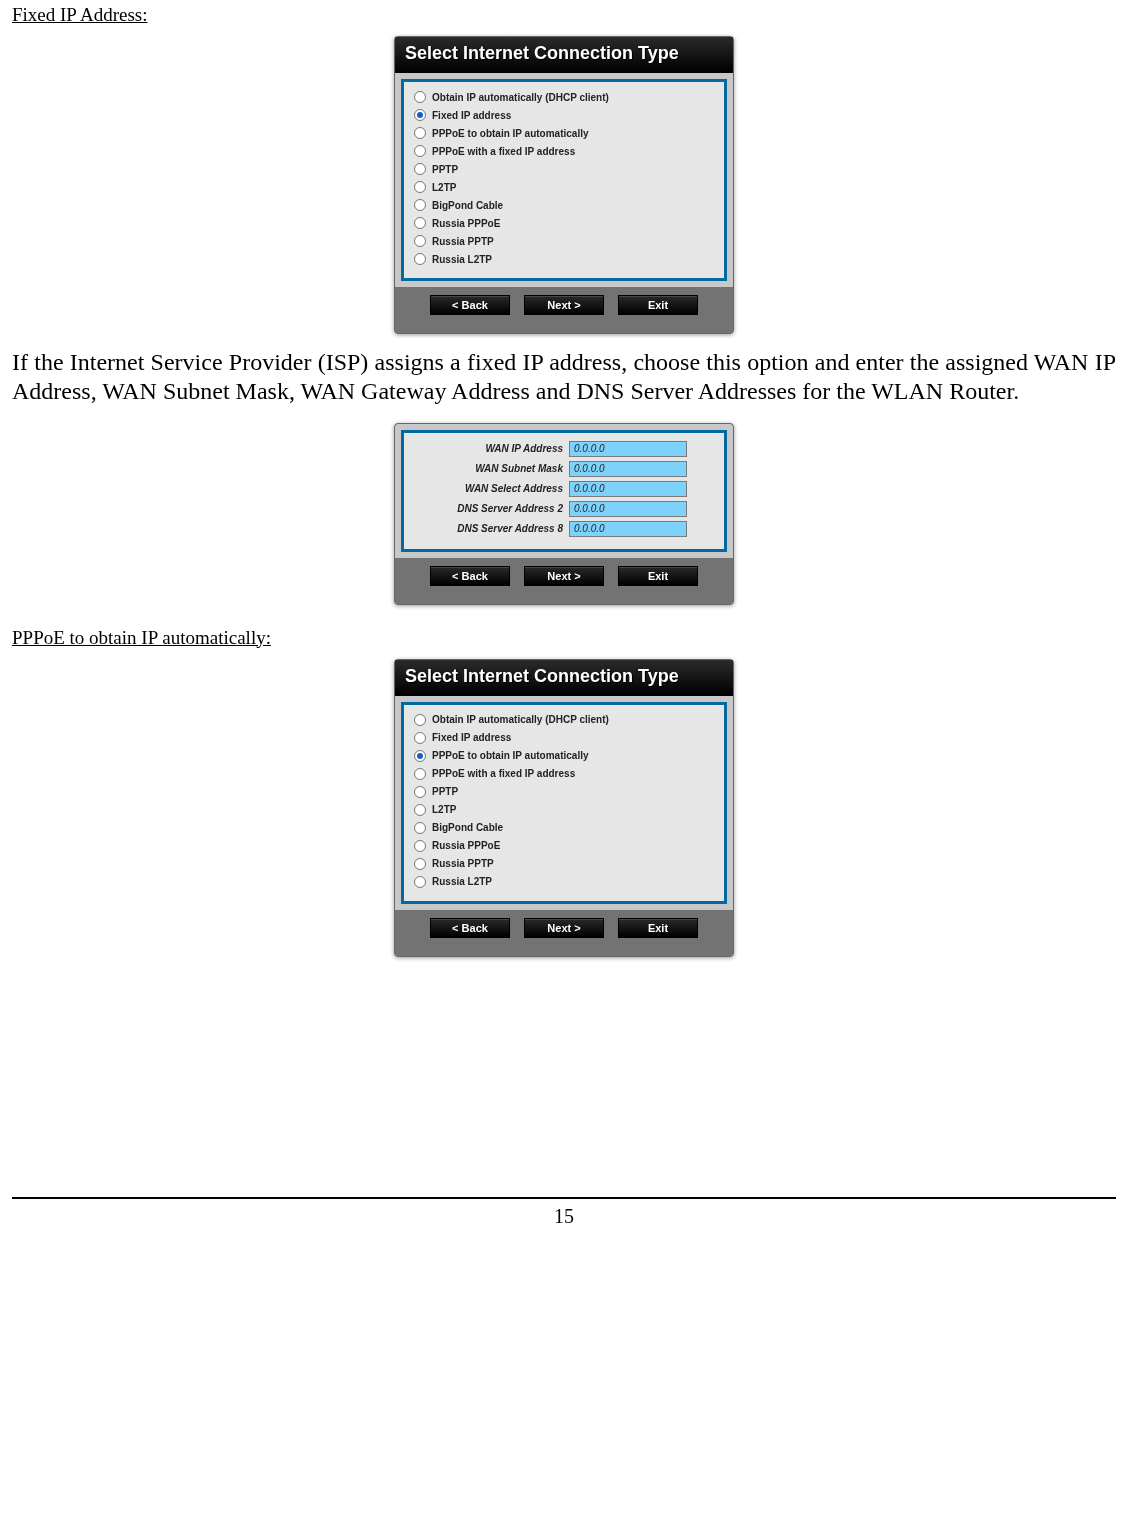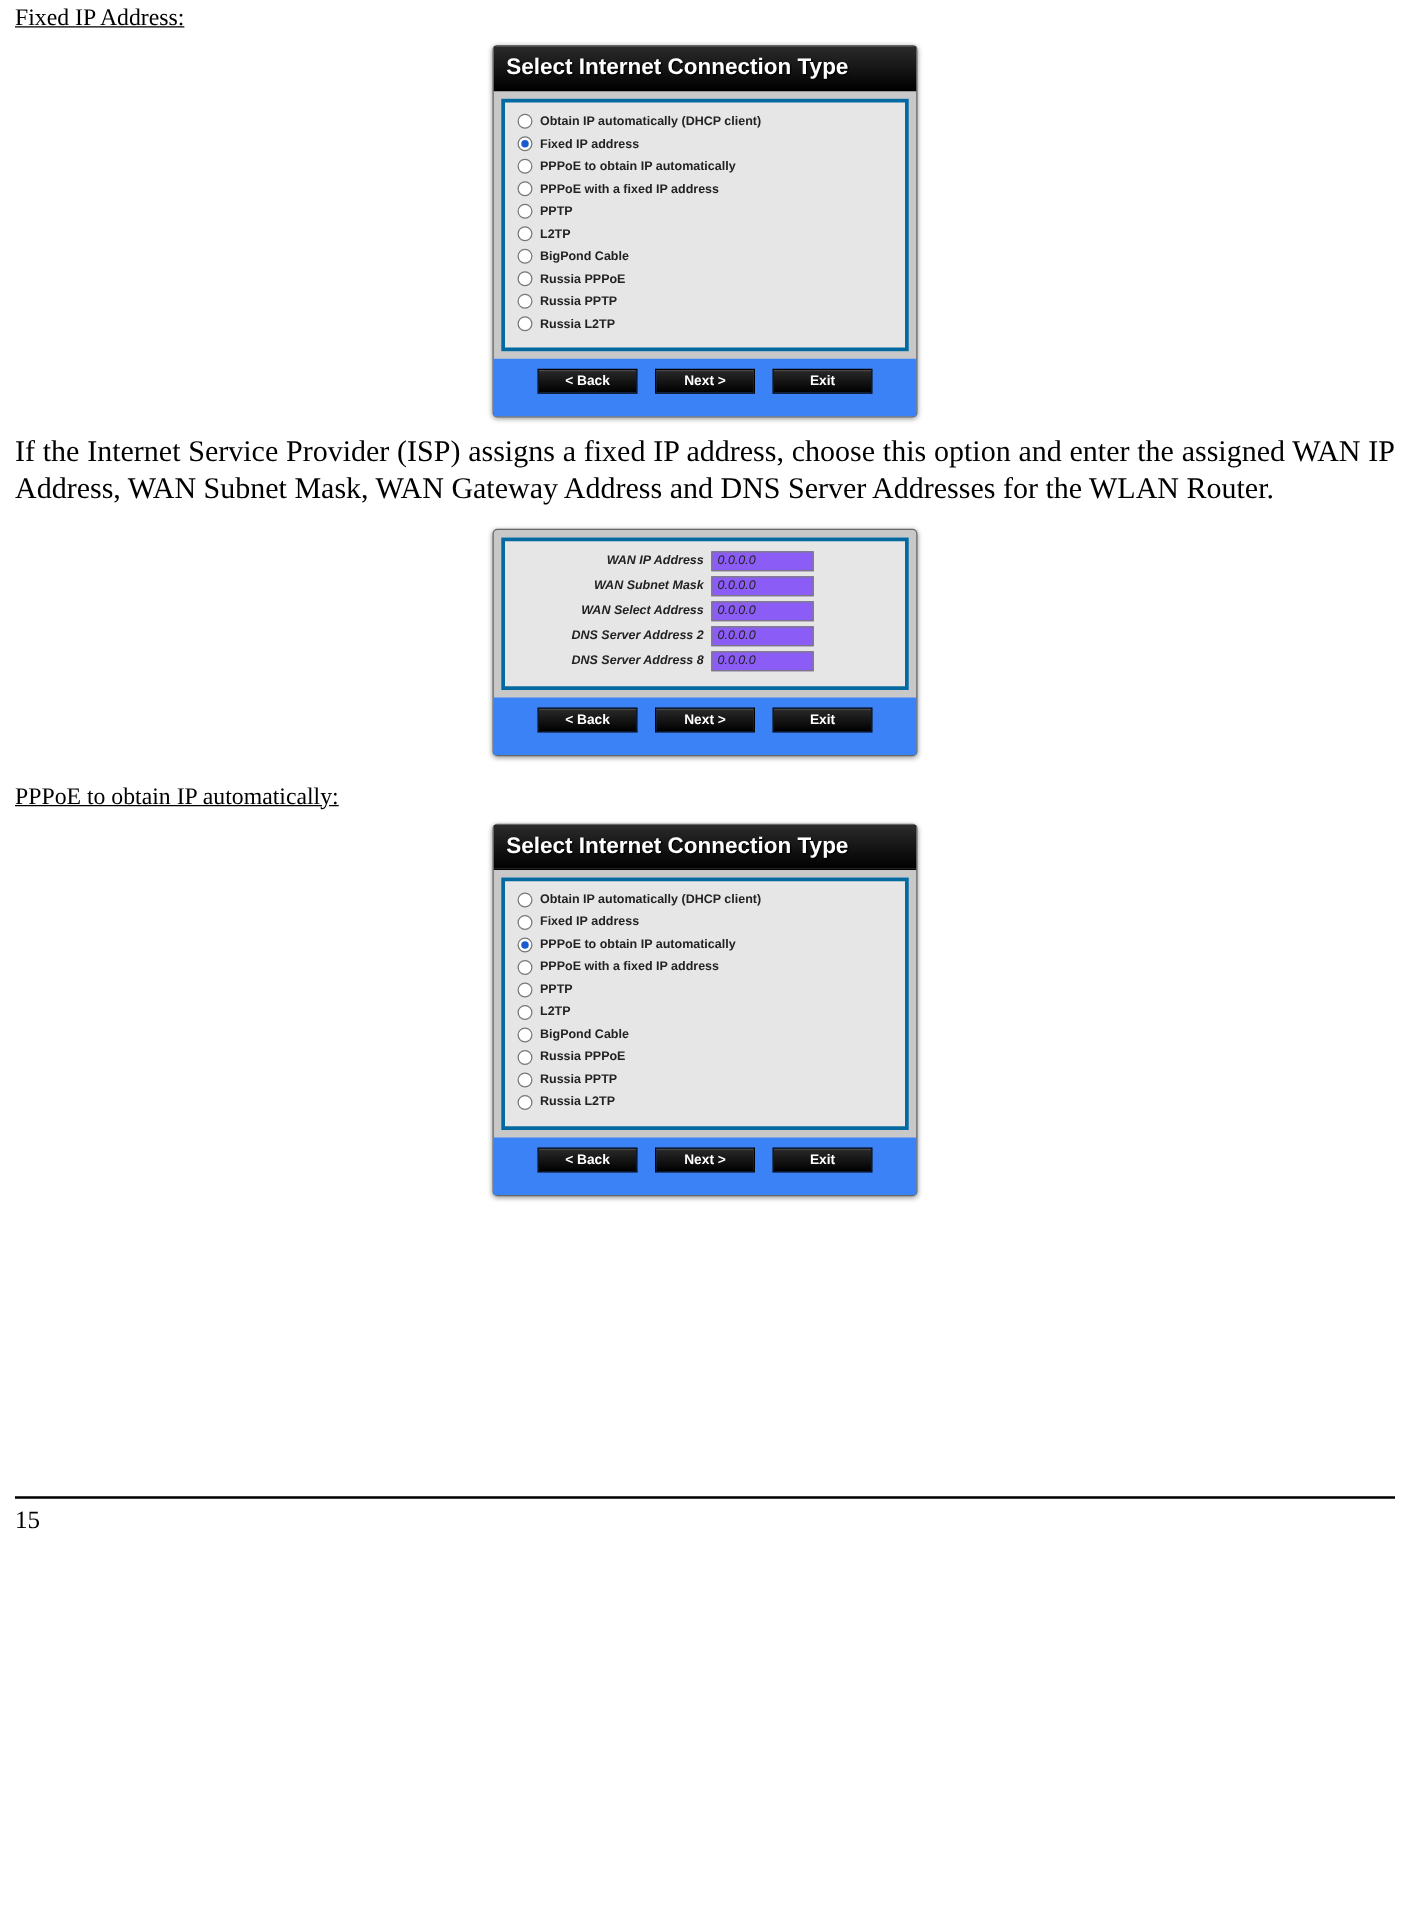--- a/index.html
+++ b/index.html
@@ -85,55 +85,56 @@
     font-weight: bold;
     color: #222;
     font-style: italic;
   }
   .form-label {
     width: 155px;
     text-align: right;
     padding-right: 6px;
   }
   .form-input {
-    background: #8b5cf6;
+    background: #7dd3fc;
     border: 1px solid #7a7a7a;
     font-size: 10px;
     padding: 1px 4px;
-    width: 82px;
+    width: 118px;
     height: 16px;
     display: flex;
     align-items: center;
     font-weight: normal;
   }
   .button-bar {
     display: flex;
     justify-content: center;
     gap: 14px;
     padding: 8px 6px 18px 6px;
-    background: #3b82f6;
+    background: #737373;
   }
   .btn {
     background: linear-gradient(#2a2a2a,#000);
     color: #fff;
     font-family: Arial, Helvetica, sans-serif;
     font-size: 11px;
     font-weight: bold;
     border: 1px solid #000;
     width: 80px;
     height: 20px;
     display: flex;
     align-items: center;
     justify-content: center;
     box-shadow: inset 0 1px 0 rgba(255,255,255,0.15);
   }
   .page-footer {
     border-top: 2px solid #000;
     margin-top: 240px;
     padding-top: 6px;
+    text-align: center;
     font-size: 20px;
   }
   .spacer-sm { height: 8px; }
 </style>
 </head>
 <body>
 
 <div class="heading">Fixed IP Address:</div>
 
 <div class="screenshot-wrap">

